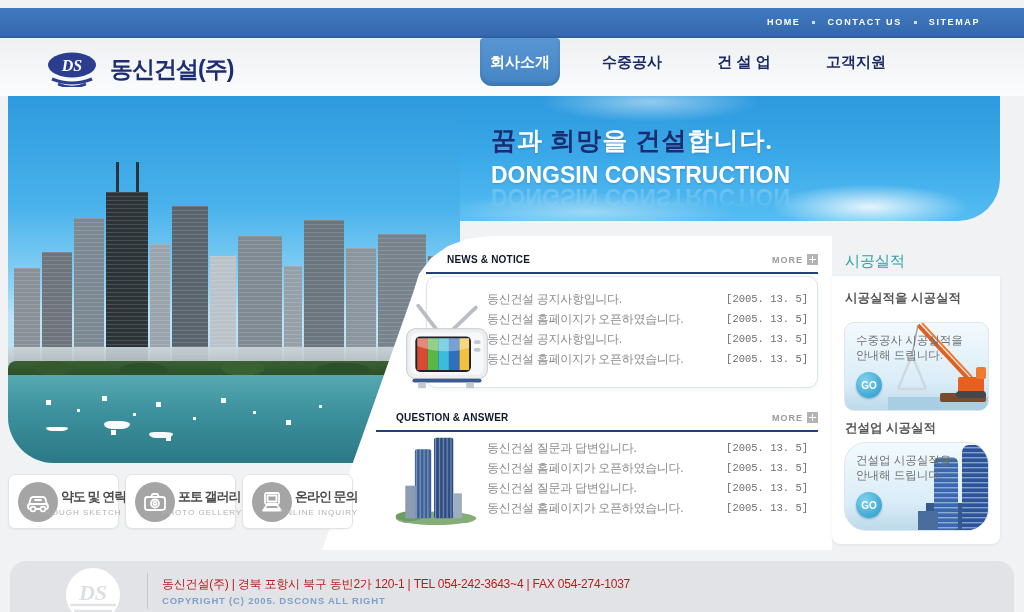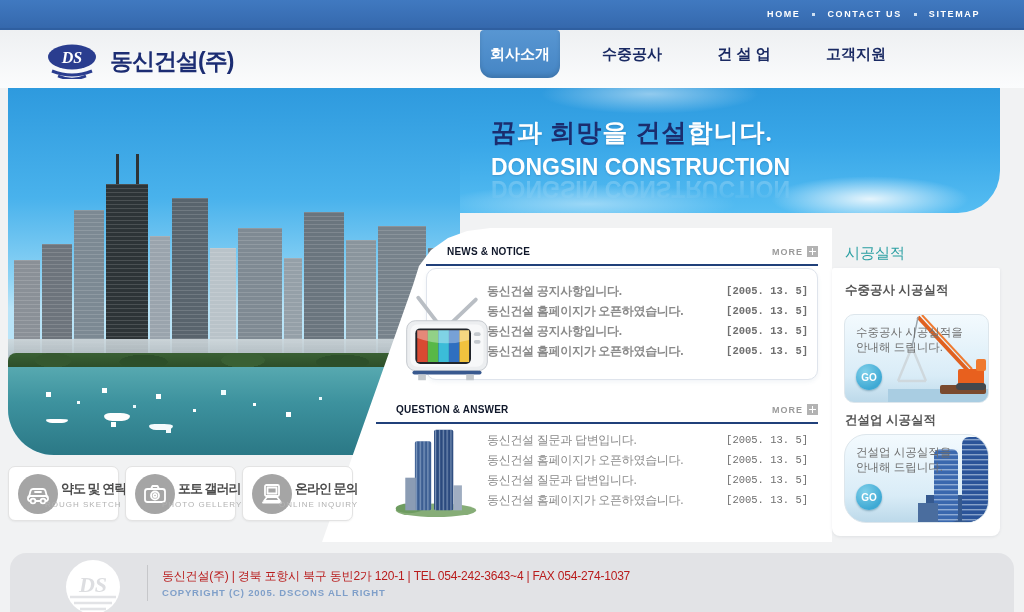--- a/index.html
+++ b/index.html
@@ -1,18 +1,18 @@
 <!DOCTYPE html>
 <html><head>
 <meta charset="utf-8">
 <style>
   * { margin:0; padding:0; box-sizing:border-box; }
   html,body { width:1024px; height:612px; }
   body { font-family:"Liberation Sans", sans-serif; background:#f1f2f3; overflow:hidden; }
-  .page { position:relative; width:1024px; height:439px; background:#f1f2f3; }
+  .page { position:relative; width:1024px; height:439px; background:#f1f2f3;margin-top:8px; }
 
   
   .topbar { position:absolute; left:0; top:0; width:1024px; height:30px;
             background:linear-gradient(180deg,#4079c0 0%,#3a70b6 55%,#3568ac 100%);
             border-bottom:2px solid #2f5fa0; }
   .topbar-links { position:absolute; right:44px; top:9px; display:flex; align-items:center; gap:12px; }
   .toplink { color:#fff; font-size:9px; font-weight:bold; letter-spacing:1.6px; cursor:pointer; }
   .topsq { width:3px; height:3px; background:#cfe0f2; }
 
   
@@ -216,21 +216,21 @@
 
   <div class="section-head" style="left:447px; top:246px; width:371px;">
     <span class="sec-title">NEWS &amp; NOTICE</span>
     <span class="more">
       <span class="more-label">MORE</span>
       <span class="plus"></span>
     </span>
   </div>
   <div class="sec-rule" style="left:426px; top:264px; width:392px;"></div>
   <div class="news-panel"></div>
-  <div class="rows" style="left:487px; top:281px;font-weight:bold;">
+  <div class="rows" style="left:487px; top:281px;">
     <div class="row">
       <span class="row-title">동신건설 공지사항입니다.</span>
       <span class="row-date">[2005. 13. 5]</span>
     </div>
     <div class="row">
       <span class="row-title">동신건설 홈페이지가 오픈하였습니다.</span>
       <span class="row-date">[2005. 13. 5]</span>
     </div>
     <div class="row">
       <span class="row-title">동신건설 공지사항입니다.</span>
@@ -300,21 +300,21 @@
     <defs>
       <pattern id="win1" width="4" height="5" patternUnits="userSpaceOnUse">
         <rect width="4" height="5" fill="transparent"></rect>
         <rect x="1" width="1.2" height="5" fill="rgba(220,235,250,.45)"></rect>
       </pattern>
     </defs>
   </svg>
 
   <div class="sb-title">시공실적</div>
   <div class="sb-panel">
-    <div class="card-label" style="top:14px;">수중공사 시공실적</div>
+    <div class="card-label" style="top:14px;">시공실적을 시공실적</div>
     <div class="card-box" style="top:46px;">
       <svg class="card-art" width="100" height="89" viewBox="0 0 100 89">
         <rect x="0" y="76" width="100" height="13" fill="#a9cde2"></rect>
         <rect x="52" y="72" width="46" height="9" rx="2" fill="#7a4a2e"></rect>
         <line x1="84" y1="62" x2="30" y2="4" stroke="#e06020" stroke-width="4"></line>
         <line x1="84" y1="56" x2="34" y2="2" stroke="#ef7a30" stroke-width="2"></line>
         <line x1="30" y1="4" x2="24" y2="34" stroke="#9aa4ab" stroke-width="1.4"></line>
         <line x1="24" y1="34" x2="10" y2="68" stroke="#cfd8dd" stroke-width="2.4"></line>
         <line x1="24" y1="34" x2="38" y2="68" stroke="#cfd8dd" stroke-width="2.4"></line>
         <line x1="10" y1="68" x2="38" y2="68" stroke="#cfd8dd" stroke-width="2.4"></line>

